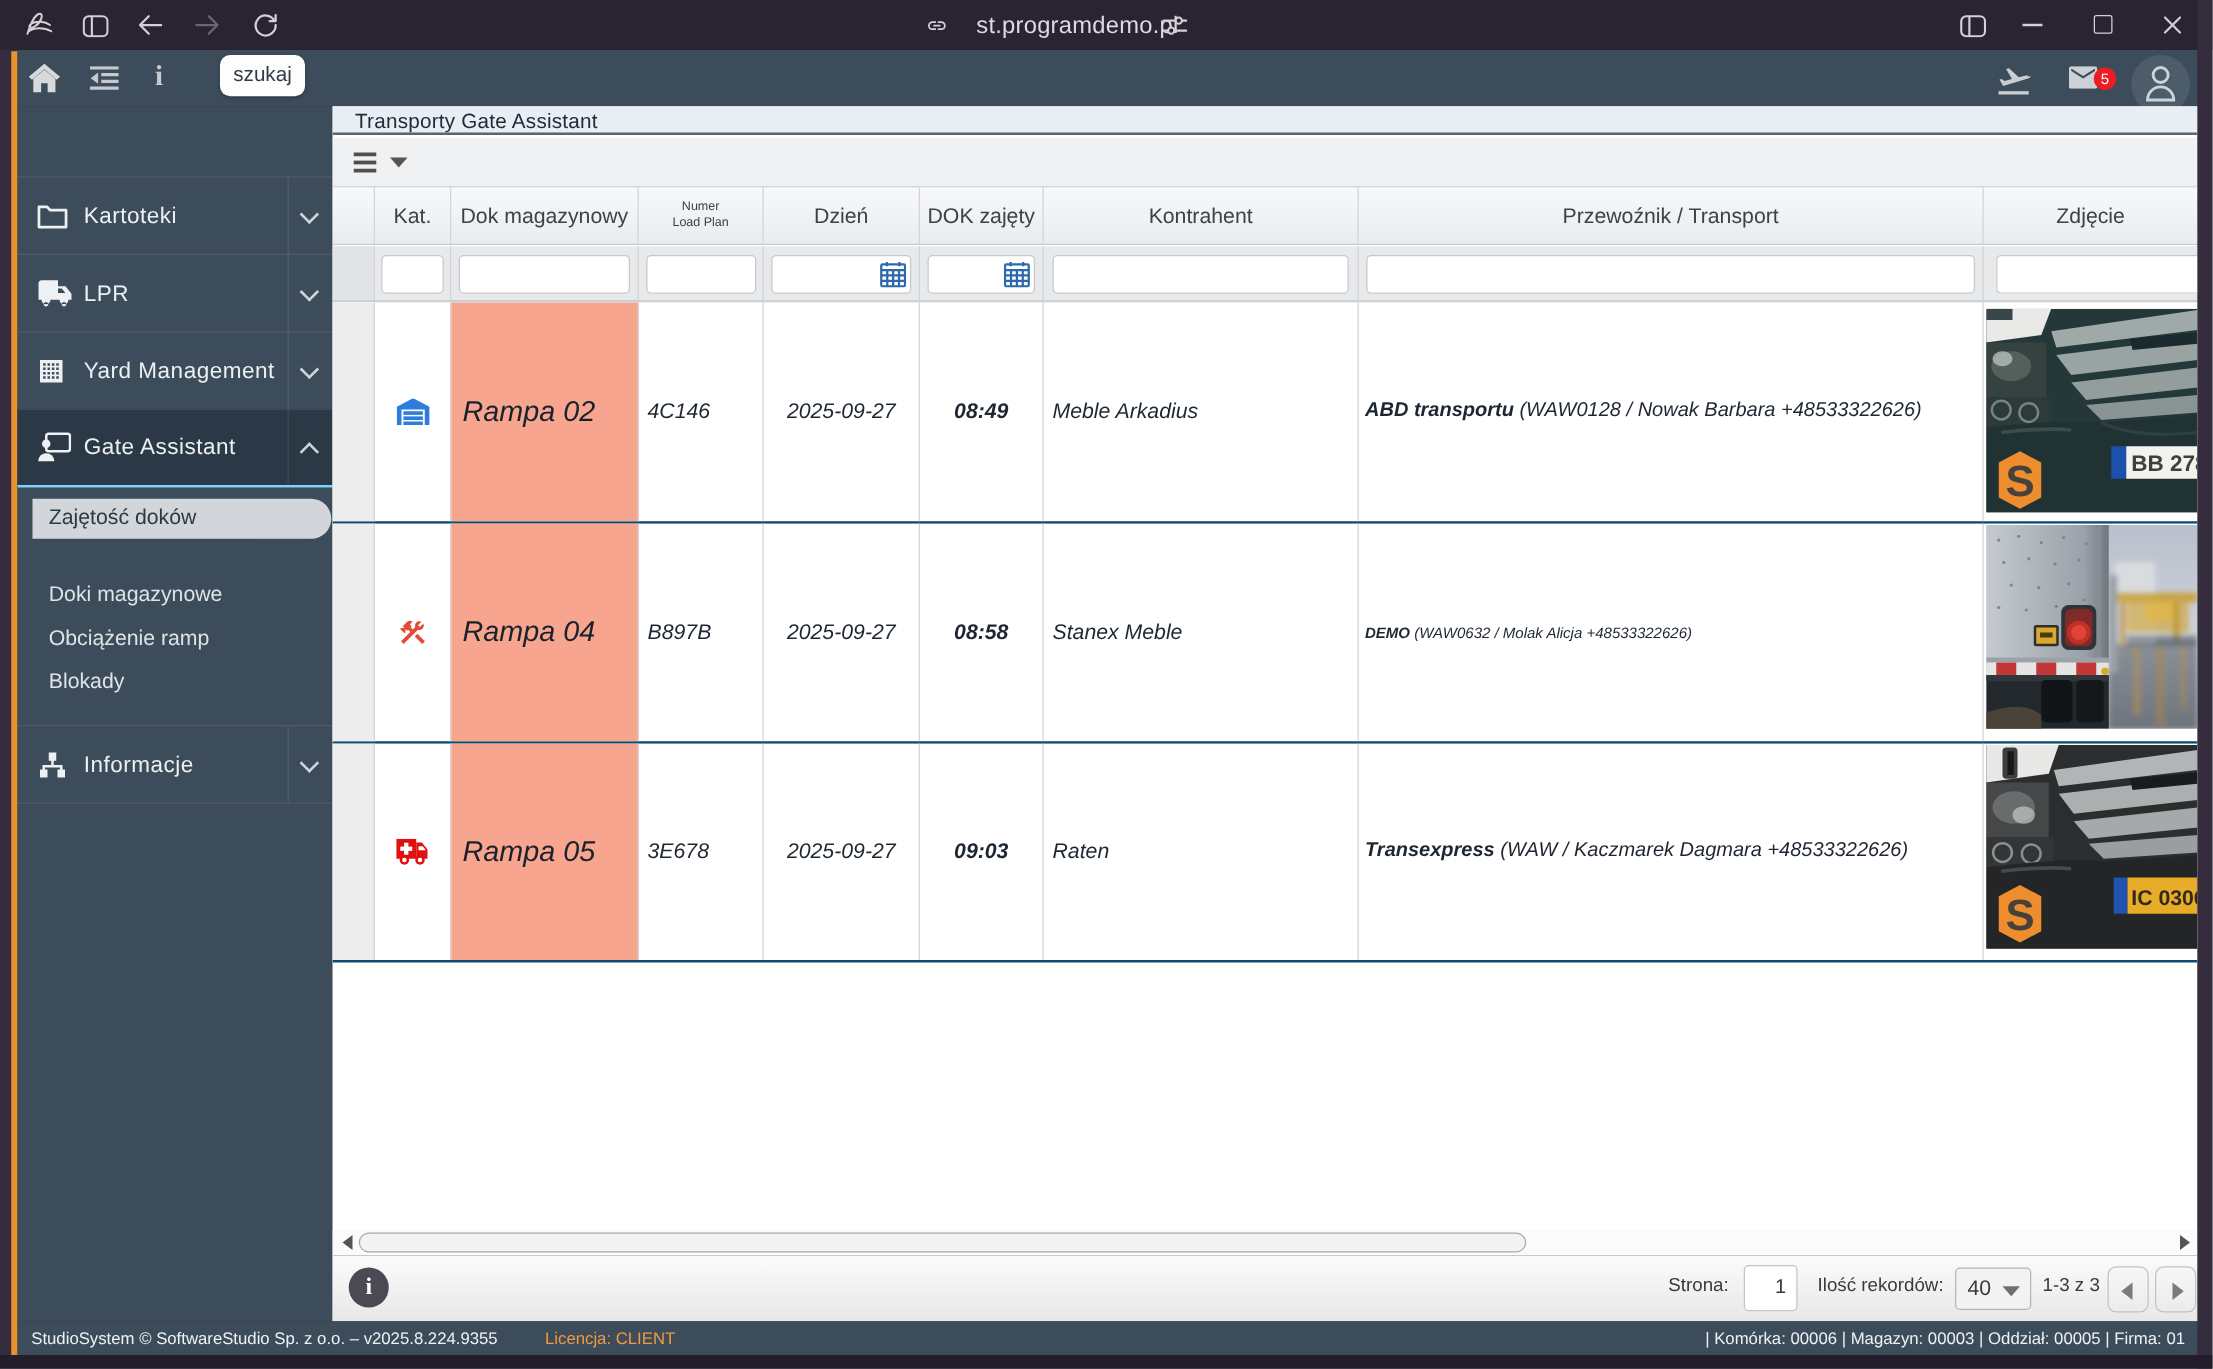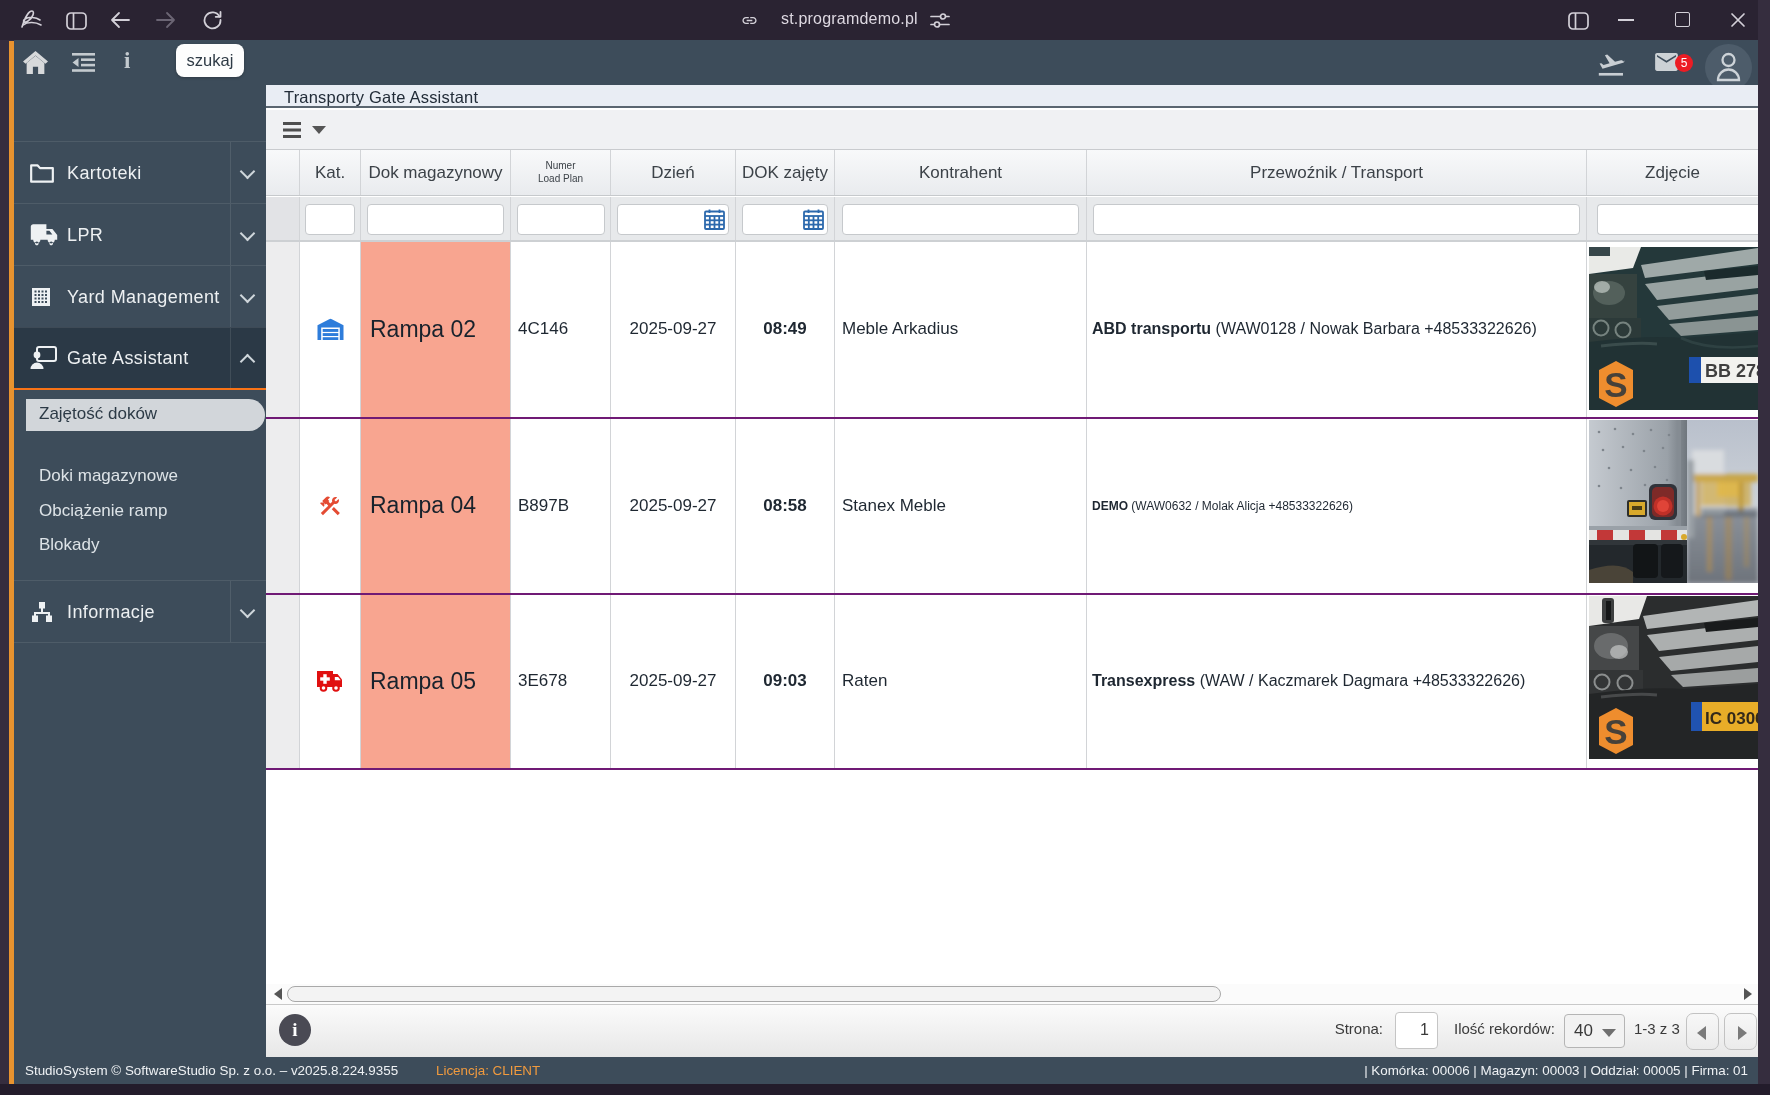--- a/index.html
+++ b/index.html
@@ -2,21 +2,21 @@
 <html><head>
 <meta charset="utf-8">
 <style>
   * { margin:0; padding:0; box-sizing:border-box; }
   html,body { width:1770px; height:1095px; overflow:hidden; }
   body { position:relative; background:#352d3e; font-family:"Liberation Sans", sans-serif; }
   .abs { position:absolute; }
   
   #chrome { left:0; top:0; width:1770px; height:40px; background:#2a2332; }
   #chrome svg { position:absolute; }
-  .url { color:#ded9e2; font-size:16px; letter-spacing:.2px; }
+  .url { color:#ded9e2; font-size:19px; letter-spacing:.2px; }
   
   #orange { left:9px; top:41px; width:5px; height:1044px; background:#e8932f; }
   #toolbar { left:14px; top:40px; width:1744px; height:45px; background:#3d4c5a; overflow:hidden; }
   #sidebar { left:14px; top:85px; width:252px; height:972px; background:#3d4c5a; }
   #footer { left:14px; top:1057px; width:1744px; height:27px; background:#3d4c5a; color:#eef1f4; font-size:13.4px; }
   #rightedge { left:1758px; top:0; width:12px; height:1095px; background:#352d3e; }
   #bottomedge { left:0; top:1084px; width:1770px; height:11px; background:#231c2b; }
   
   .mrow { position:absolute; left:0; width:252px; height:62px; border-top:1px solid rgba(255,255,255,.09); color:#edf0f2; }
   .mrow .lbl { position:absolute; left:53px; top:50%; transform:translateY(-50%); font-size:18px; letter-spacing:.4px; }
@@ -34,21 +34,21 @@
   .cellrow { position:absolute; left:0; width:1492px; display:flex; }
   .c { border-right:1px solid #d2d4d7; height:100%; position:relative; flex:none; }
   .c0{width:34px;} .c1{width:61px;} .c2{width:150px;} .c3{width:100px;} .c4{width:125px;}
   .c5{width:99px;} .c6{width:252px;} .c7{width:500px;} .c8{width:171px; border-right:none;}
   #headrow { top:65px; height:46px; background:linear-gradient(180deg,#f8f9fa,#e9ebee); border-bottom:1px solid #c6c9cc;
      color:#3c4248; font-size:17px; }
   #headrow .c { display:flex; align-items:center; justify-content:center; text-align:center; }
   #filterrow { top:112px; height:45px; background:#e7e9eb; border-bottom:2px solid #cdd0d3; }
   #filterrow .c0 { background:#e2e3e6; }
   .fin { position:absolute; top:7px; height:31px; background:#fff; border:1px solid #c6c9cc; border-radius:4px; }
-  .drow { height:176.5px; border-bottom:2px solid #701a75; background:#fff; font-size:17px; color:#1e2731; }
+  .drow { height:176.5px; border-bottom:2px solid #0c4a6e; background:#fff; font-size:17px; color:#1e2731;font-style:italic; }
   .drow .c { display:flex; align-items:center; }
   .drow .c0 { background:#ededee; }
   .drow .c2 { background:#f8a590; font-size:23px; padding-left:9px; color:#18222c; }
   .ctr { justify-content:center; }
   .pl { padding-left:7px; }
   
   #scrollrow { left:0; top:899px; width:1492px; height:21px; background:#fbfbfb; border-bottom:1px solid #c9c9c9; }
   #thumb { left:21px; top:2px; width:934px; height:16px; background:#f3f3f3; border:1px solid #a9a9a9; border-radius:8px; }
   #pagerrow { left:0; top:920px; width:1492px; height:52px; background:linear-gradient(180deg,#fbfbfb,#e7e7e7); color:#3a3a3a; font-size:15px; }
   .pbtn { position:absolute; top:8px; width:33px; height:37px; border:1px solid #c2c2c2; border-radius:7px;
@@ -158,21 +158,21 @@
     <span class="lbl">LPR</span>
       <div class="chev"></div>
   </div>
   <div class="mrow" style="top:180px;">
     <svg class="mico" style="width:24px;height:24px;" viewBox="0 0 24 24" fill="#eef1f3">
         <path d="M3 3h18v18H3V3zm2.5 2.5v2h2v-2h-2zm3.5 0v2h2v-2H9zm3.5 0v2h2v-2h-2zm3.5 0v2h2v-2h-2zM5.5 9v2h2V9h-2zm3.5 0v2h2V9H9zm3.5 0v2h2V9h-2zm3.5 0v2h2V9h-2zM5.5 12.5v2h2v-2h-2zm3.5 0v2h2v-2H9zm3.5 0v2h2v-2h-2zm3.5 0v2h2v-2h-2zM5.5 16v2h2v-2h-2zm3.5 0v2h2v-2H9zm3.5 0v2h2v-2h-2zm3.5 0v2h2v-2h-2z"></path>
       </svg>
     <span class="lbl">Yard Management</span>
       <div class="chev"></div>
   </div>
-  <div class="mrow" style="top:242px;height:63px;background:#2b3946;border-bottom:2px solid #f97316;">
+  <div class="mrow" style="top:242px;height:63px;background:#2b3946;border-bottom:2px solid #7dd3fc;">
     <svg class="mico" style="width:28px;height:26px;" viewBox="0 0 28 26" fill="none" stroke="#eef1f3" stroke-width="2">
       <rect x="8" y="2" width="19" height="14" rx="2"></rect>
       <circle cx="8" cy="10" r="3.4" fill="#eef1f3" stroke="none"></circle>
       <path d="M1.5 24 a6.5 6.5 0 0 1 13 0 Z" fill="#eef1f3" stroke="none"></path>
     </svg>
     <span class="lbl">Gate Assistant</span>
       <div class="chev up"></div>
   </div>
   <div class="sub" style="top:314px;height:32px;">
     <div style="position:absolute;left:0;top:0;width:239px;height:32px;background:#d2d6da;border-radius:0 16px 16px 0;color:#2c3a46;">

